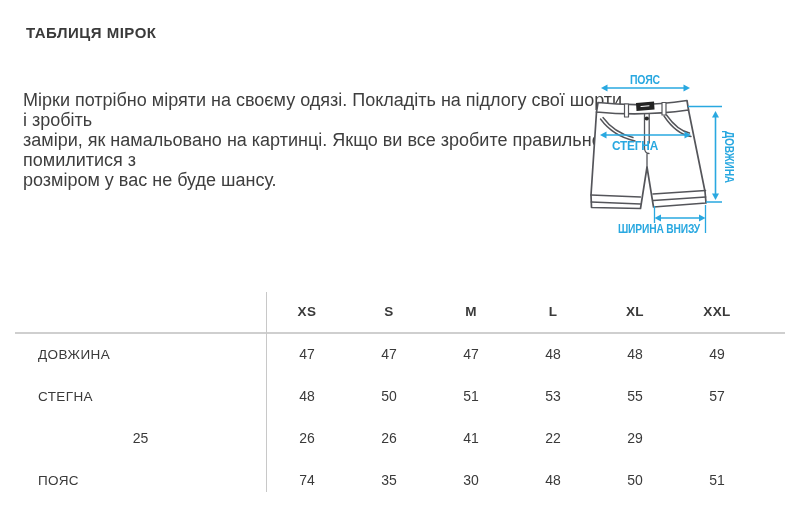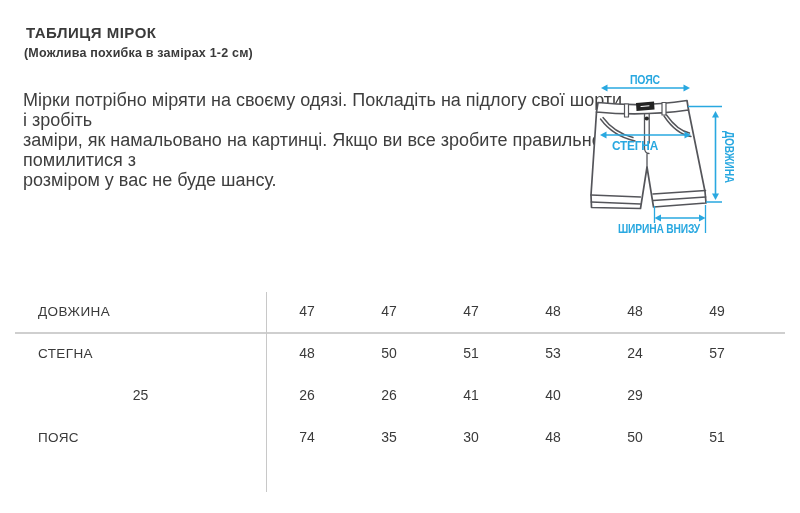--- a/index.html
+++ b/index.html
@@ -27,21 +27,20 @@
 
   .hline{position:absolute;left:15px;top:332px;width:770px;height:2px;background:#cfcfcf;}
   .vline{position:absolute;left:266px;top:292px;width:1px;height:203px;background:#c8c8c8;}
 </style>
 </head>
 <body>
 
 <div class="page">
 
   <div class="page-title">ТАБЛИЦЯ МІРОК</div>
-  <div class="page-subtitle">(Можлива похибка в замірах 1-2 см)</div>
   <div class="instructions">Мірки потрібно міряти на своєму одязі. Покладіть на підлогу свої шорти і зробіть
 заміри, як намальовано на картинці. Якщо ви все зробите правильно, помилитися з
 розміром у вас не буде шансу.</div>
 
   <svg class="shorts-svg" width="162" height="192" viewBox="0 0 162 192">
     <g stroke="#54555a" fill="#ffffff" stroke-width="1.7" stroke-linejoin="round" stroke-linecap="round">
 
       <path d="M 8.5,57 L 3,140 L 3.5,152.5 L 52.5,153.5 L 59,112 L 65.5,152 L 118,148 L 117,136.5 L 100.5,55 Z"></path>
 
       <path fill="none" stroke-width="1.3" d="M 3,140 L 52.5,142 M 3.2,147 L 52.4,149 M 64.9,139 L 117.6,135.5 M 65.1,145.5 L 117.8,142"></path>
@@ -83,45 +82,54 @@
     <text class="meas-label" x="57" y="29" text-anchor="middle" textLength="30" lengthAdjust="spacingAndGlyphs">ПОЯС</text>
     <text class="meas-label" x="47" y="95" text-anchor="middle" textLength="46" lengthAdjust="spacingAndGlyphs">СТЕГНА</text>
     <text class="meas-label" x="140" y="102" text-anchor="middle" dominant-baseline="middle" textLength="52" lengthAdjust="spacingAndGlyphs" transform="rotate(90 140 102)">ДОВЖИНА</text>
     <text class="meas-label" x="71" y="178" text-anchor="middle" textLength="82" lengthAdjust="spacingAndGlyphs">ШИРИНА ВНИЗУ</text>
   </svg>
 
   <div class="hline"></div>
   <div class="vline"></div>
 
   <div class="size-table">
+    <div class="thead-row">
+      <div class="cell"></div>
+    <div class="cell head">XS</div>
+        <div class="cell head">S</div>
+        <div class="cell head">M</div>
+        <div class="cell head">L</div>
+        <div class="cell head">XL</div>
+        <div class="cell head">XXL</div>
+      </div>
     <div>
         <div class="trow">
           <div class="cell rowlabel">ДОВЖИНА</div>
           <div class="cell val">47</div>
           <div class="cell val">47</div>
           <div class="cell val">47</div>
           <div class="cell val">48</div>
           <div class="cell val">48</div>
           <div class="cell val">49</div>
         </div>
         <div class="trow">
           <div class="cell rowlabel">СТЕГНА</div>
           <div class="cell val">48</div>
           <div class="cell val">50</div>
           <div class="cell val">51</div>
           <div class="cell val">53</div>
-          <div class="cell val">24</div>
+          <div class="cell val">55</div>
           <div class="cell val">57</div>
         </div>
         <div class="trow">
           <div class="cell val">25</div>
           <div class="cell val">26</div>
           <div class="cell val">26</div>
           <div class="cell val">41</div>
-          <div class="cell val">40</div>
+          <div class="cell val">22</div>
           <div class="cell val">29</div>
         </div>
         <div class="trow">
           <div class="cell rowlabel">ПОЯС</div>
           <div class="cell val">74</div>
           <div class="cell val">35</div>
           <div class="cell val">30</div>
           <div class="cell val">48</div>
           <div class="cell val">50</div>
           <div class="cell val">51</div>

